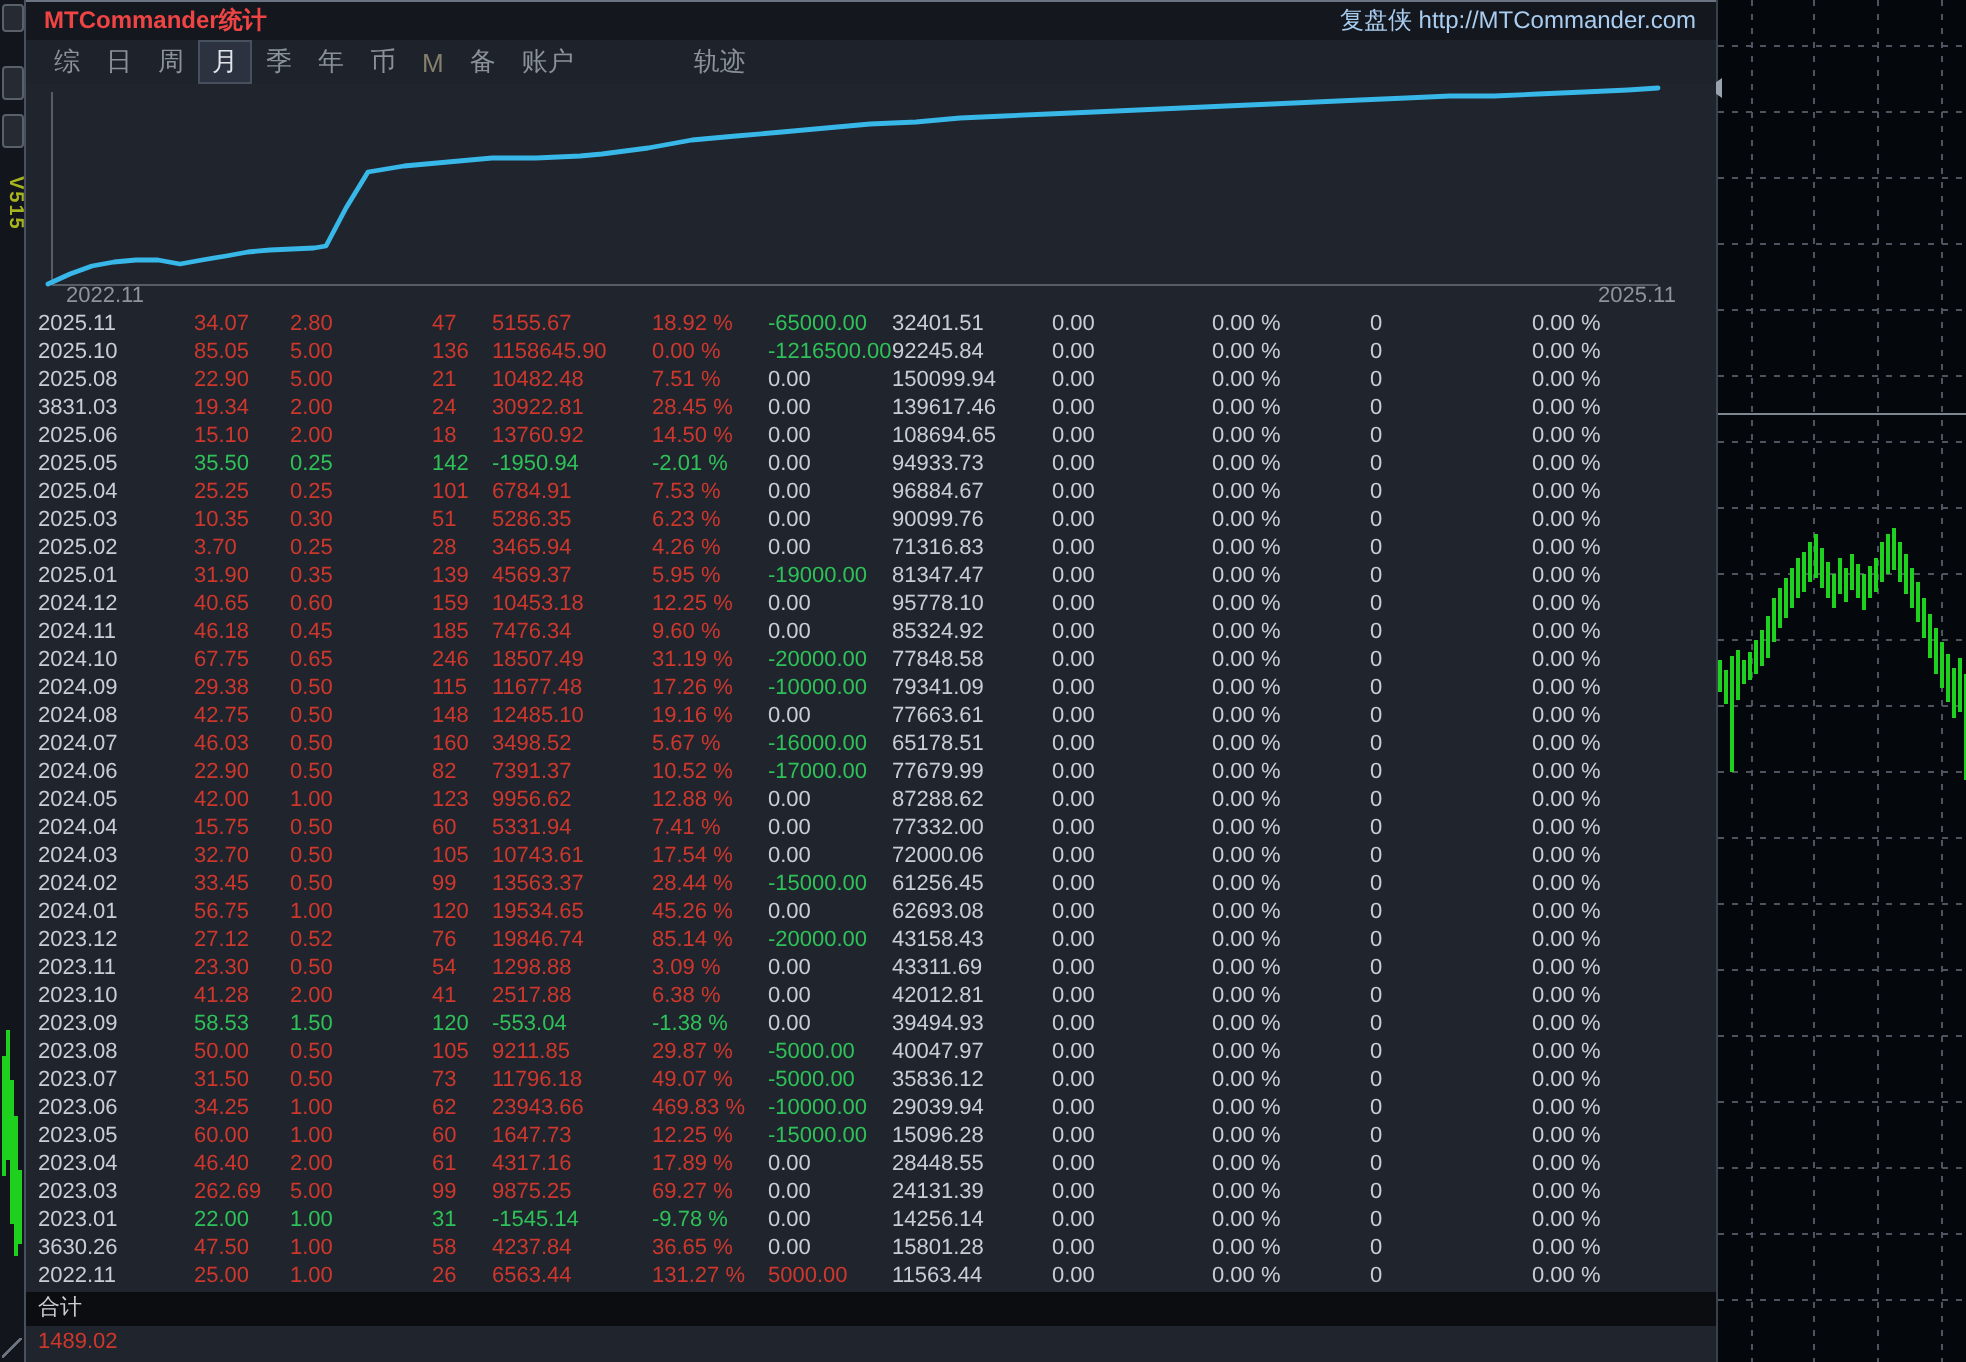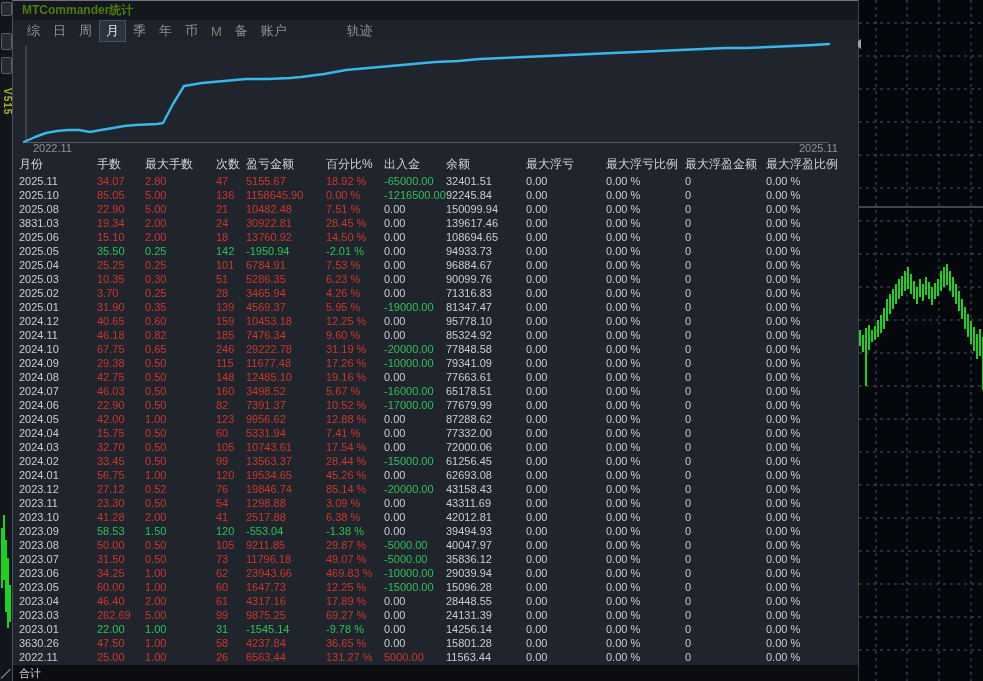--- a/index.html
+++ b/index.html
@@ -23,21 +23,21 @@
   .bg-right svg { position:absolute; left:0; top:0; }
   
   .edge-arrow { position:absolute; left:854px; top:39px; width:0; height:0;
     border-top:5px solid transparent; border-bottom:5px solid transparent; border-right:7px solid #99a2ad; }
   .bottom-sliver { position:absolute; left:33px; top:679px; width:17px; height:2px; background:#1fc32f; }
   
   .window { position:absolute; left:12px; top:0; width:846px; height:681px;
     background:#20242d; border-left:1px solid #47505e; }
   .titlebar { height:20px; background:#14171d; border-top:1px solid #6a7482;
     display:flex; justify-content:space-between; align-items:center; padding:0 10px 0 9px; }
-  .title { color:#4d7c0f; font-size:12px; font-weight:bold; }
+  .title { color:#ef4444; font-size:12px; font-weight:bold; }
   .brand { color:#a9cdf1; font-size:12px; }
   .menubar { height:22px; display:flex; align-items:center; font-size:13px; color:#8a919b;
     padding-left:8px; background:#1e222a; }
   .menu-item { padding:1px 6px; margin-right:1px; cursor:default; }
   .menu-item.active { background:#2c3musical240; background:#2c3240; border:1px solid #47505f; color:#e2e6ea; }
   .menu-item.dim { color:#857f6d; }
   .menu-item.trail { margin-left:47px; }
   .chart-area { position:relative; height:113px; }
   .chart-area svg { position:absolute; left:0; top:0; }
   .axis-label { position:absolute; top:100px; color:#8d949d; font-size:11px; }
@@ -144,20 +144,21 @@
       <line x1="124" y1="337" x2="124" y2="390" stroke="#1ed11e" stroke-width="2"></line>
     </svg>
 </div>
 <div class="edge-arrow"></div>
 <div class="bottom-sliver"></div>
 
 <div class="window">
 
   <div class="titlebar">
     <span class="title">MTCommander统计</span>
+    <span class="brand">复盘侠 http://MTCommander.com</span>
   </div>
 
   <div class="menubar">
       <span class="menu-item">综</span>
       <span class="menu-item">日</span>
       <span class="menu-item">周</span>
       <span class="menu-item active">月</span>
       <span class="menu-item">季</span>
       <span class="menu-item">年</span>
       <span class="menu-item">币</span>
@@ -171,34 +172,20 @@
     <svg id="curve-svg" width="846" height="113">
         <line x1="13" y1="4" x2="13" y2="100" stroke="#565d67" stroke-width="1"></line>
         <line x1="13" y1="100.5" x2="816" y2="100.5" stroke="#565d67" stroke-width="1"></line>
         <polyline points="11,100 22,95 33,91 44,89 55,88 66,88 77,90 88,88 100,86 111,84 122,83 144,82 150,81 160,62 171,44 189,41 211,39 233,37 255,37 277,36 288,35 311,32 333,28 355,26 378,24 400,22 422,20 445,19 467,17 489,16 511,15 534,14 556,13 578,12 600,11 623,10 645,9 667,8 690,7 712,6 734,6 756,5 779,4 801,3 816,2" fill="none" stroke="#38b7e9" stroke-width="2.4" stroke-linejoin="round" stroke-linecap="round"></polyline>
       </svg>
     <span class="axis-label" style="left:20px;">2022.11</span>
     <span class="axis-label" style="left:786px;">2025.11</span>
   </div>
 
   <div class="table">
-    <div class="trow thead" id="table-head">
-        <span class="c c0">月份</span>
-        <span class="c c1">手数</span>
-        <span class="c c2">最大手数</span>
-        <span class="c c3">次数</span>
-        <span class="c c4">盈亏金额</span>
-        <span class="c c5">百分比%</span>
-        <span class="c c6">出入金</span>
-        <span class="c c7">余额</span>
-        <span class="c c8">最大浮亏</span>
-        <span class="c c9">最大浮亏比例</span>
-        <span class="c c10">最大浮盈金额</span>
-        <span class="c c11">最大浮盈比例</span>
-      </div>
     <div id="table-body">
         <div class="trow">
           <span class="c c0 mcol">2025.11</span>
           <span class="c c1 red">34.07</span>
           <span class="c c2 red">2.80</span>
           <span class="c c3 red">47</span>
           <span class="c c4 red">5155.67</span>
           <span class="c c5 red">18.92 %</span>
           <span class="c c6 green">-65000.00</span>
           <span class="c c7 mcol">32401.51</span>
@@ -343,37 +330,37 @@
           <span class="c c6 flat">0.00</span>
           <span class="c c7 mcol">95778.10</span>
           <span class="c c8 flat">0.00</span>
           <span class="c c9 flat">0.00 %</span>
           <span class="c c10 flat">0</span>
           <span class="c c11 flat">0.00 %</span>
         </div>
         <div class="trow">
           <span class="c c0 mcol">2024.11</span>
           <span class="c c1 red">46.18</span>
-          <span class="c c2 red">0.82</span>
+          <span class="c c2 red">0.45</span>
           <span class="c c3 red">185</span>
           <span class="c c4 red">7476.34</span>
           <span class="c c5 red">9.60 %</span>
           <span class="c c6 flat">0.00</span>
           <span class="c c7 mcol">85324.92</span>
           <span class="c c8 flat">0.00</span>
           <span class="c c9 flat">0.00 %</span>
           <span class="c c10 flat">0</span>
           <span class="c c11 flat">0.00 %</span>
         </div>
         <div class="trow">
           <span class="c c0 mcol">2024.10</span>
           <span class="c c1 red">67.75</span>
           <span class="c c2 red">0.65</span>
           <span class="c c3 red">246</span>
-          <span class="c c4 red">29222.78</span>
+          <span class="c c4 red">18507.49</span>
           <span class="c c5 red">31.19 %</span>
           <span class="c c6 green">-20000.00</span>
           <span class="c c7 mcol">77848.58</span>
           <span class="c c8 flat">0.00</span>
           <span class="c c9 flat">0.00 %</span>
           <span class="c c10 flat">0</span>
           <span class="c c11 flat">0.00 %</span>
         </div>
         <div class="trow">
           <span class="c c0 mcol">2024.09</span>

